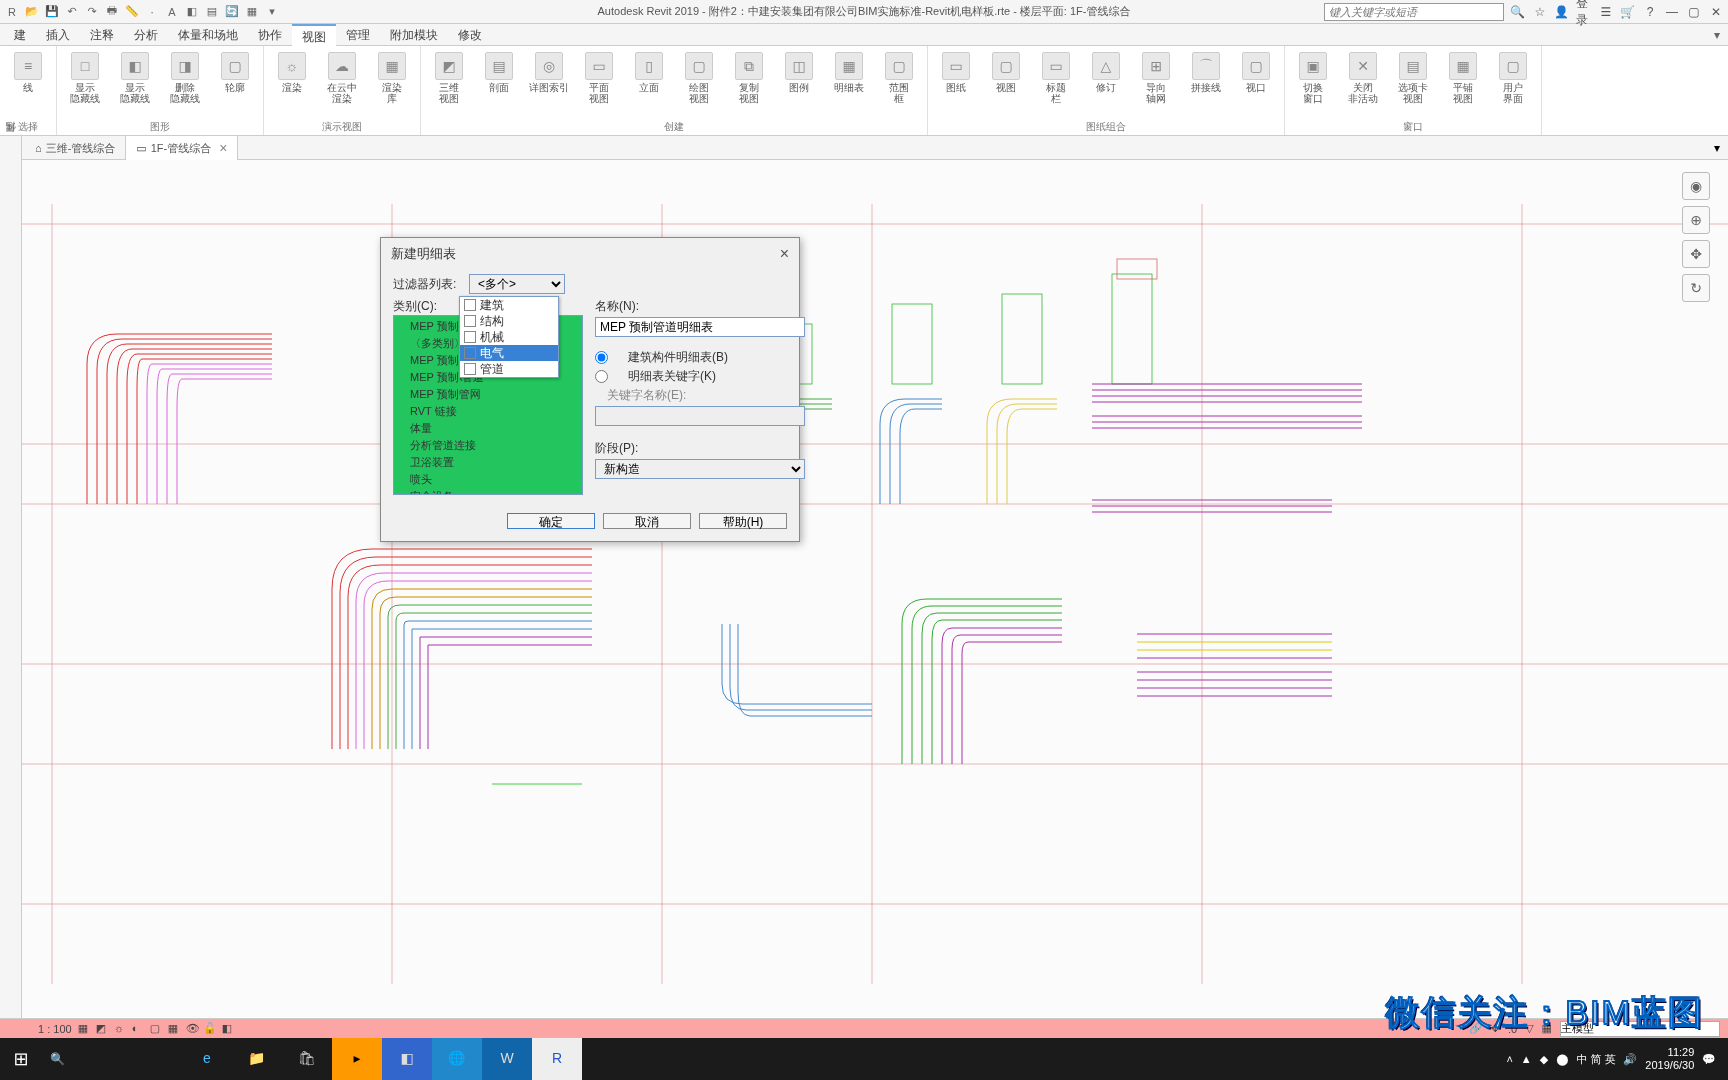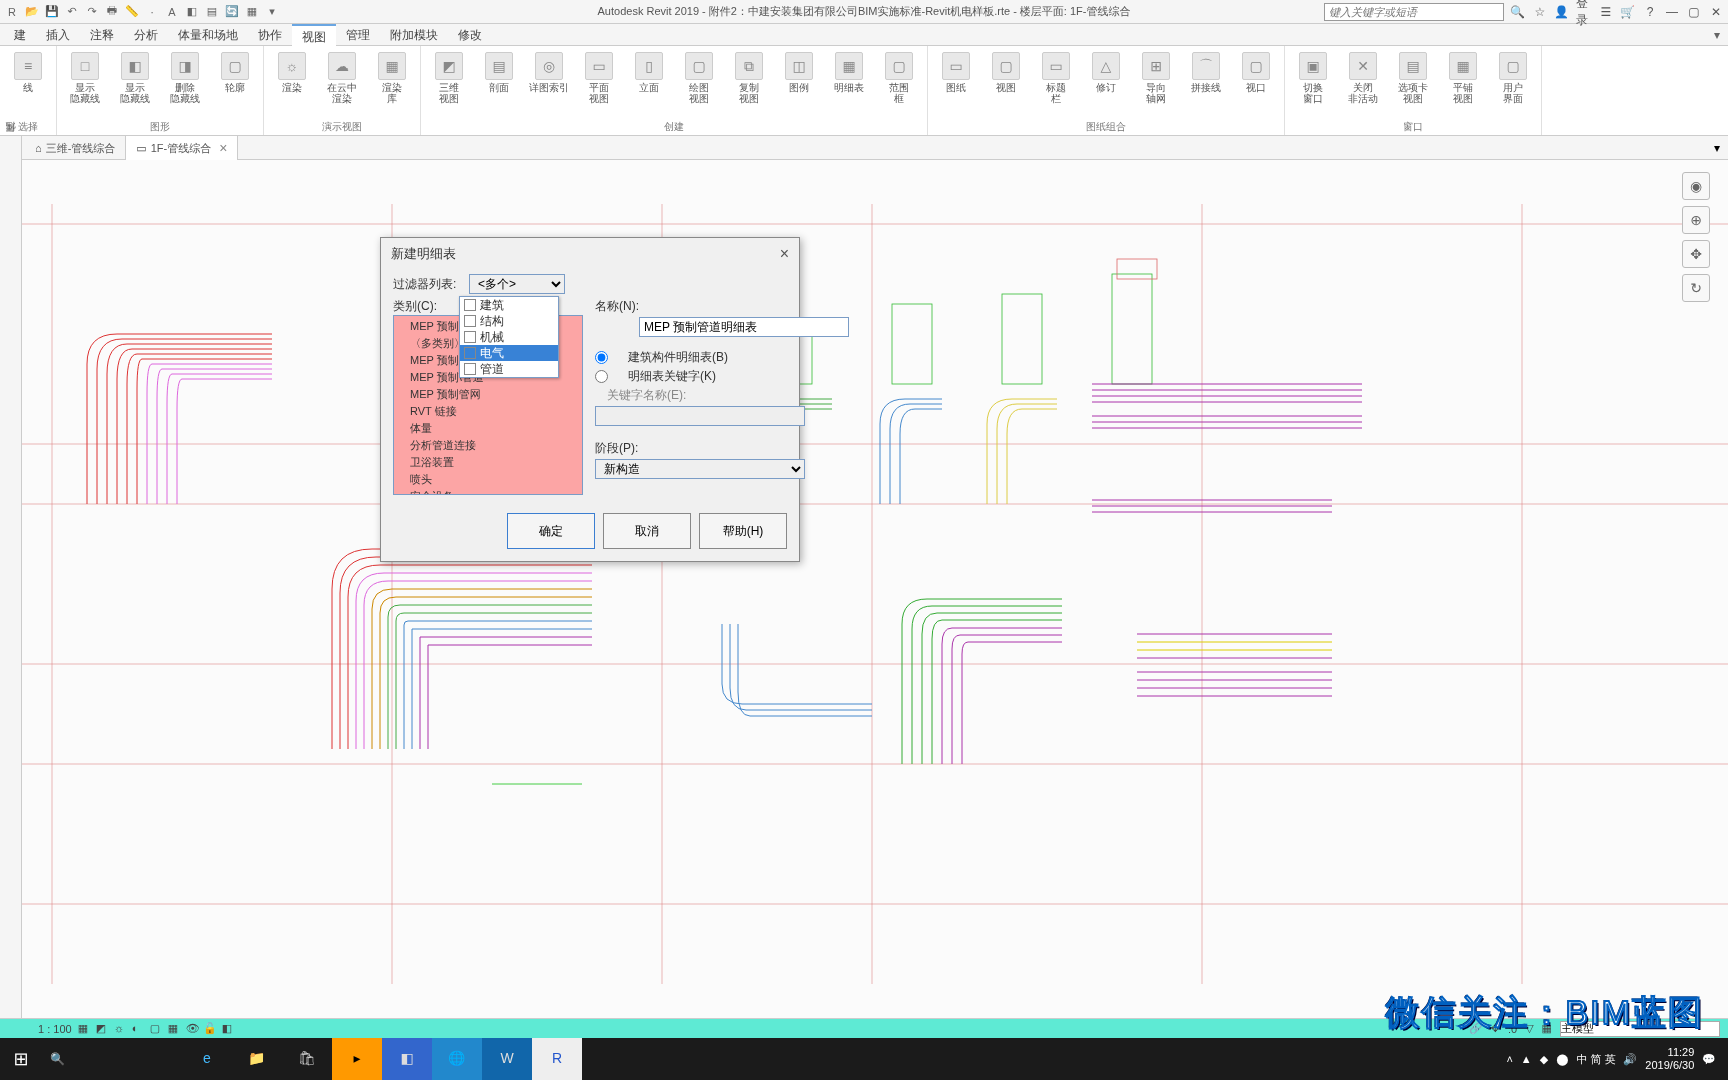--- a/index.html
+++ b/index.html
@@ -51,34 +51,34 @@
 
     
     .dialog { position: absolute; left: 380px; top: 237px; width: 420px; background: #f0f0f0; border: 1px solid #888; box-shadow: 2px 2px 8px rgba(0,0,0,0.3); }
     .dialog .dlgtitle { height: 32px; display: flex; align-items: center; padding: 0 10px; font-size: 13px; color: #333; }
     .dialog .dlgtitle .close { margin-left: auto; font-size: 16px; color: #555; cursor: pointer; }
     .dialog .body { padding: 4px 12px 10px; font-size: 12px; color: #333; }
     .dialog .row { display: flex; align-items: center; margin-bottom: 2px; }
     .dialog label { font-size: 12px; }
     .dialog select, .dialog input[type=text] { border: 1px solid #7a9cc6; height: 20px; font-size: 12px; padding: 0 4px; }
     .dialog .cols { display: flex; gap: 12px; margin-top: 4px; }
-    .dialog .catbox { width: 190px; height: 180px; border: 1px solid #7a9cc6; background: #fca5a5; padding: 2px 6px; overflow: hidden; font-size: 11px; position: relative; }
+    .dialog .catbox { width: 190px; height: 180px; border: 1px solid #7a9cc6; background: #22c55e; padding: 2px 6px; overflow: hidden; font-size: 11px; position: relative; }
     .dialog .catbox .item { padding: 1px 0 1px 10px; white-space: nowrap; }
     .dialog .rightcol { flex: 1; }
     .dialog .dropdown-open { position: absolute; left: 66px; top: -2px; width: 100px; background: #fff; border: 1px solid #7a9cc6; z-index: 10; font-size: 12px; box-shadow: 1px 1px 3px rgba(0,0,0,0.3); }
     .dialog .dropdown-open .opt { padding: 0 4px; height: 16px; line-height: 16px; display: flex; align-items: center; }
     .dialog .dropdown-open .opt.sel { background: #3882d6; color: #fff; }
     .dialog .dropdown-open .chk { width: 12px; height: 12px; border: 1px solid #888; margin-right: 4px; }
     .dialog .dlgbtns { display: flex; justify-content: flex-end; gap: 8px; padding: 8px 12px 12px; }
-    .dialog .dlgbtns button { width: 88px; height: 36px; border: 1px solid #888; background: #f5f5f5; font-size: 12px; cursor: pointer; }
+    .dialog .dlgbtns button { width: 88px; height: 16px; border: 1px solid #888; background: #f5f5f5; font-size: 12px; cursor: pointer; }
     .dialog .dlgbtns button.primary { border: 1px solid #3b7ed1; }
     .dialog .radio-row { display: flex; align-items: center; gap: 20px; margin-top: 2px; }
 
     
-    .statusbar { position: absolute; left: 0; right: 0; bottom: 42px; height: 20px; background: #5eead4; border-top: 1px solid #ccc; display: flex; align-items: center; padding: 0 8px; font-size: 11px; color: #444; gap: 6px; }
+    .statusbar { position: absolute; left: 0; right: 0; bottom: 42px; height: 20px; background: #fca5a5; border-top: 1px solid #ccc; display: flex; align-items: center; padding: 0 8px; font-size: 11px; color: #444; gap: 6px; }
     .statusbar .scale { margin-left: 30px; }
     .statusbar .icons { display: flex; gap: 4px; }
     .statusbar .icons span { width: 14px; height: 14px; display: inline-block; }
     .statusbar .right { margin-left: auto; display: flex; gap: 8px; align-items: center; }
 
     
     .statusbar2 { position: absolute; left: 0; right: 0; bottom: 22px; height: 20px; background: #f5f5f5; border-top: 1px solid #ccc; display: flex; align-items: center; padding: 0 8px; font-size: 11px; color: #444; }
     .statusbar2 .right { margin-left: auto; display: flex; gap: 6px; }
 
     
@@ -504,21 +504,21 @@
               <span>电气</span>
             </div>
             <div class="opt">
               <span class="chk"></span>
               <span>管道</span>
             </div>
           </div>
       </div>
       <div class="rightcol">
         <label>名称(N):</label><br>
-        <input type="text" style="width: 210px; margin-top: 2px; margin-left: 44px;" value="MEP 预制管道明细表">
+        <input type="text" style="width: 210px; margin-top: 2px;" value="MEP 预制管道明细表">
         <div class="radio-row" style="margin-top:12px;">
           <input type="radio" checked="" style="">
           <label>建筑构件明细表(B)</label>
         </div>
         <div class="radio-row">
           <input type="radio" style="">
           <label>明细表关键字(K)</label>
         </div>
         <div style="margin-left:12px;margin-top:2px;color:#888;">关键字名称(E):</div>
         <input type="text" disabled="" style="width: 210px; margin-top: 2px; background: rgb(238, 238, 238);">

